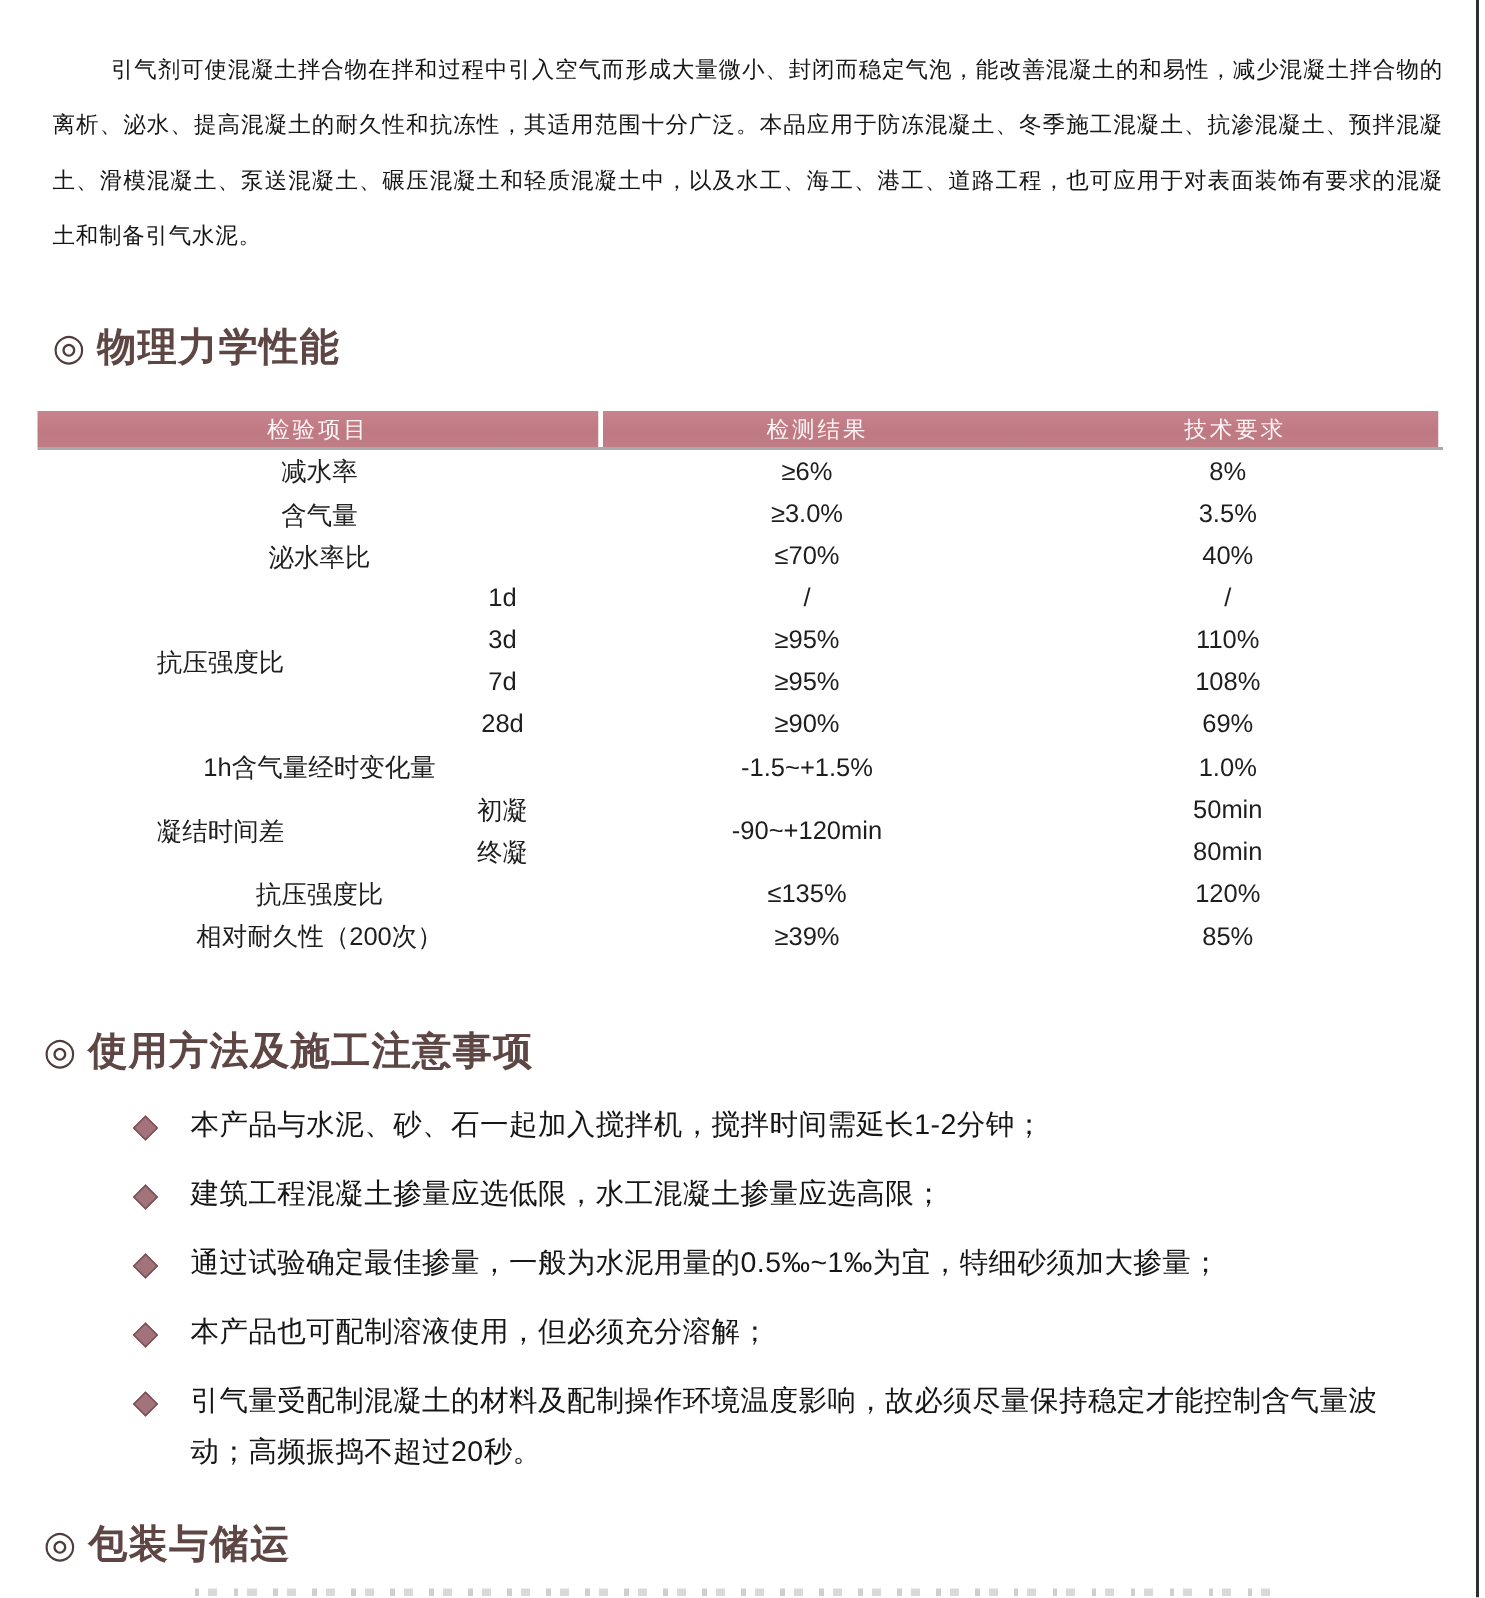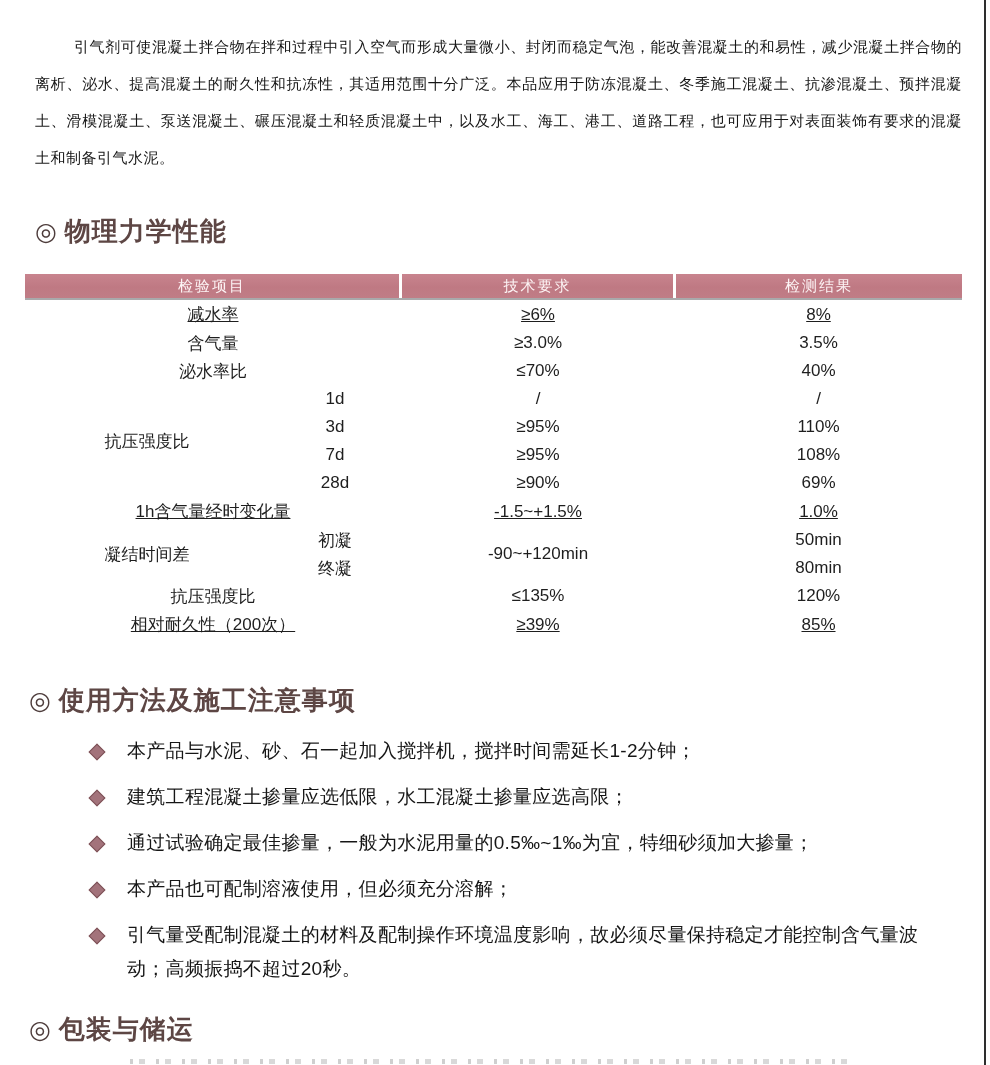--- a/index.html
+++ b/index.html
@@ -67,21 +67,21 @@
   }
   .hc1{width:374px;border-right:3px solid #fff;}
   .hc2{width:271px;border-right:3px solid #fff;}
   .hc3{width:286px;}
   .trow{display:flex;align-items:stretch;}
   .c1{width:376px;}
   .c2{width:274px;}
   .c3{width:287px;}
   .cell{display:flex;align-items:center;justify-content:center;}
   .r28{height:28px;}
-  .r29{height:29px;text-decoration:underline;}
+  .r29{height:29px;}
   .stack>div{height:28px;display:flex;align-items:center;justify-content:center;}
   .grp{display:flex;}
   .grp .glabel{width:244px;display:flex;align-items:center;justify-content:center;}
   .grp .gsubs{width:132px;}
   .mono-slash{font-size:17px;}
   
   .bullets{list-style:none;margin:0;padding:0;}
   .bullets li{
     display:flex;
     align-items:flex-start;
@@ -126,22 +126,22 @@
 
   <h2 class="sec-heading" id="h-physical">
     <span class="marker">◎</span>
     <span>物理力学性能</span>
   </h2>
 
   <div class="ptable">
 
     <div class="thead">
       <div class="hcell hc1">检验项目</div>
+      <div class="hcell hc3">检测结果</div>
       <div class="hcell hc2">技术要求</div>
-      <div class="hcell hc3">检测结果</div>
     </div>
 
     <div class="trow r29">
       <div class="cell c1">减水率</div>
       <div class="cell c2">≥6%</div>
       <div class="cell c3">8%</div>
     </div>
     <div class="trow r28">
       <div class="cell c1">含气量</div>
       <div class="cell c2">≥3.0%</div>

